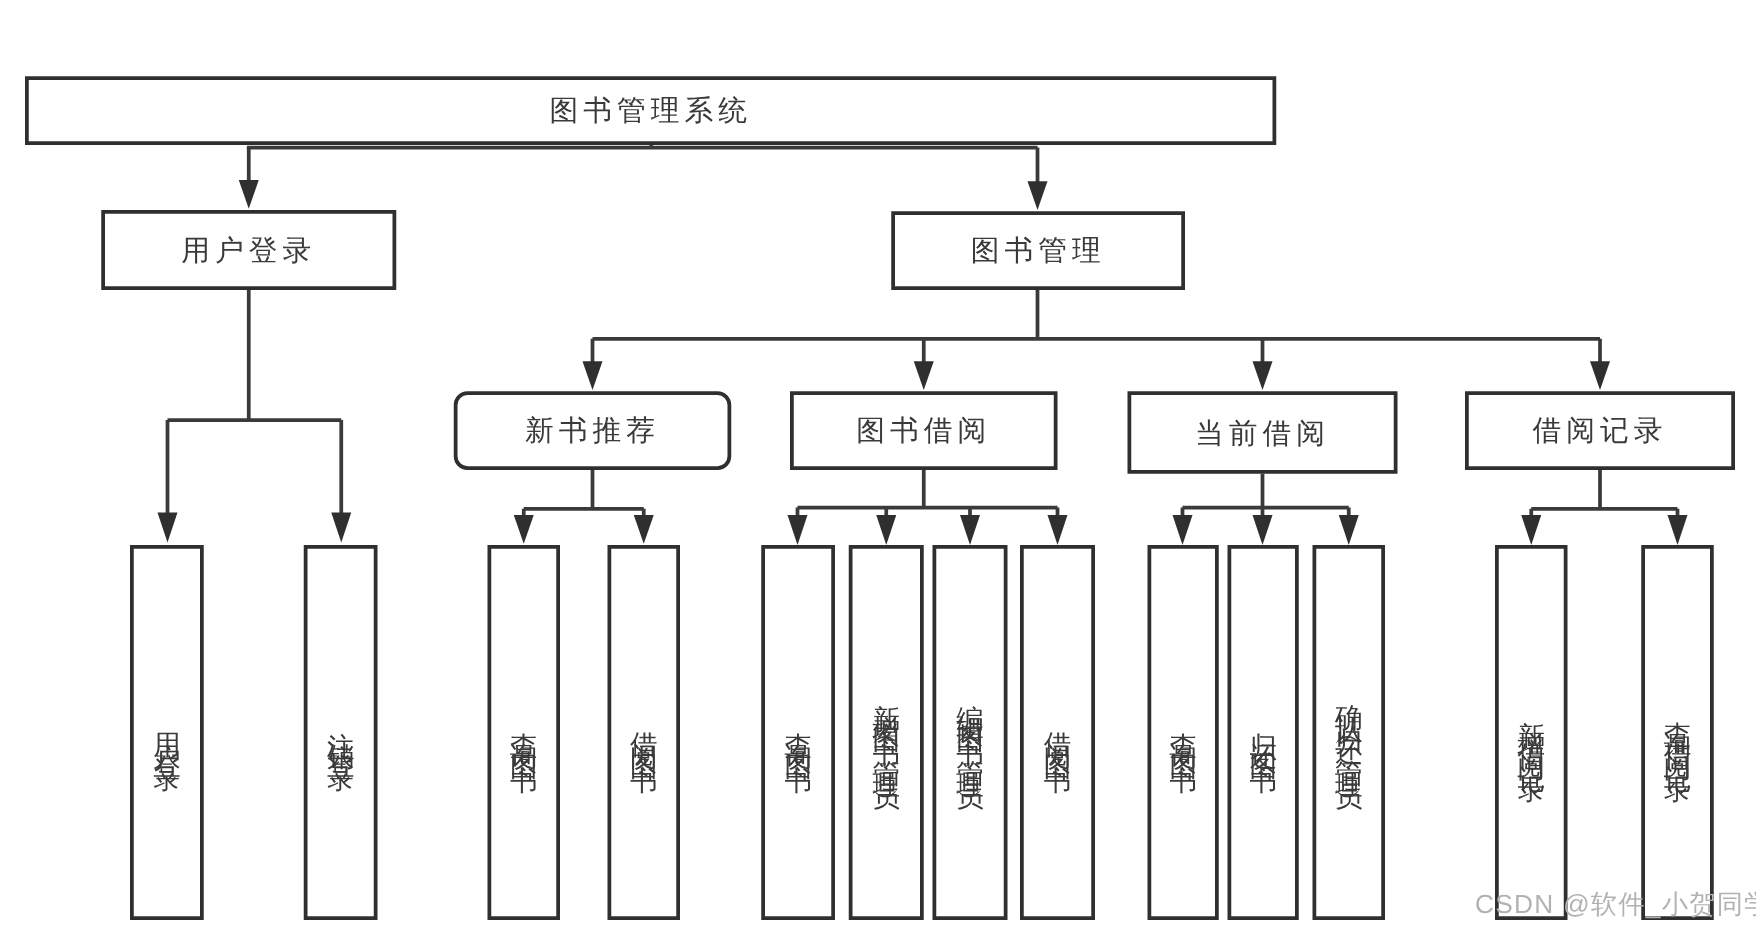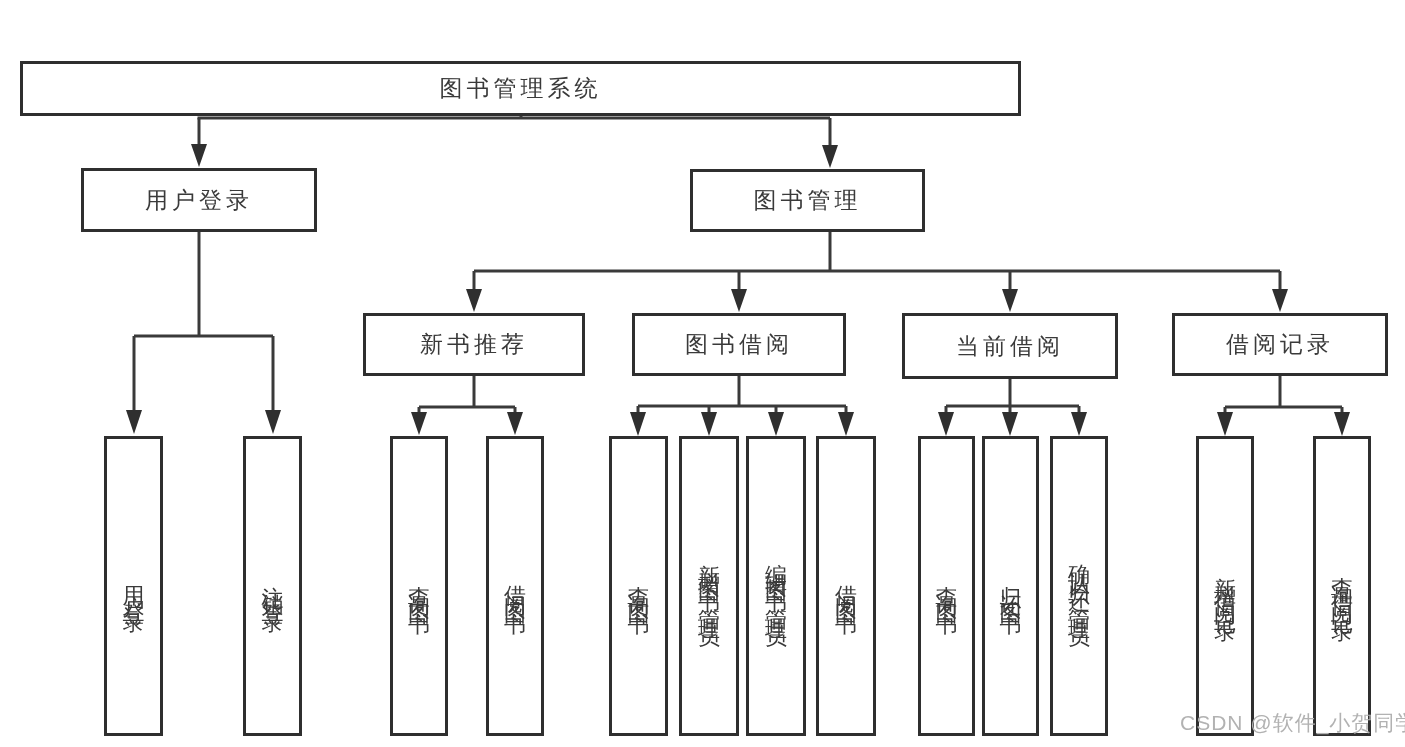--- a/index.html
+++ b/index.html
@@ -124,25 +124,25 @@
     <polygon points="1334,412 1350,412 1342,436"></polygon>
   </svg>
 
   <div class="hnode" style="left:20px;top:13px;width:1001px;height:55px;margin-top:48px;">
     <span>图书管理系统</span>
   </div>
 
   <div class="hnode" style="left:81px;top:168px;width:236px;height:64px;">
     <span>用户登录</span>
   </div>
-  <div class="hnode" style="left:690px;top:169px;width:235px;height:63px;">
+  <div class="hnode" style="left:713px;top:169px;width:235px;height:63px;">
     <span>图书管理</span>
   </div>
 
-  <div class="hnode" style="left:363px;top:313px;width:222px;height:63px;">
+  <div class="hnode" style="left:363px;top:313px;width:222px;height:63px;border-radius:11px;">
     <span>新书推荐</span>
   </div>
   <div class="hnode" style="left:632px;top:313px;width:214px;height:63px;align-items:center;">
     <span>图书借阅</span>
   </div>
   <div class="hnode" style="left:902px;top:313px;width:216px;height:66px;">
     <span>当前借阅</span>
   </div>
   <div class="hnode" style="left:1172px;top:313px;width:216px;height:63px;">
     <span>借阅记录</span>

